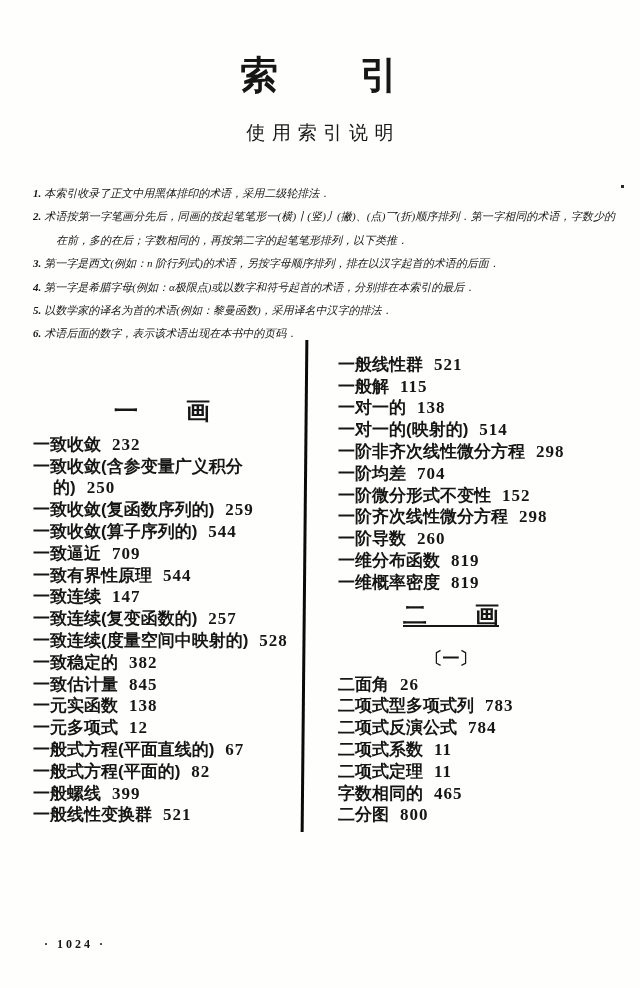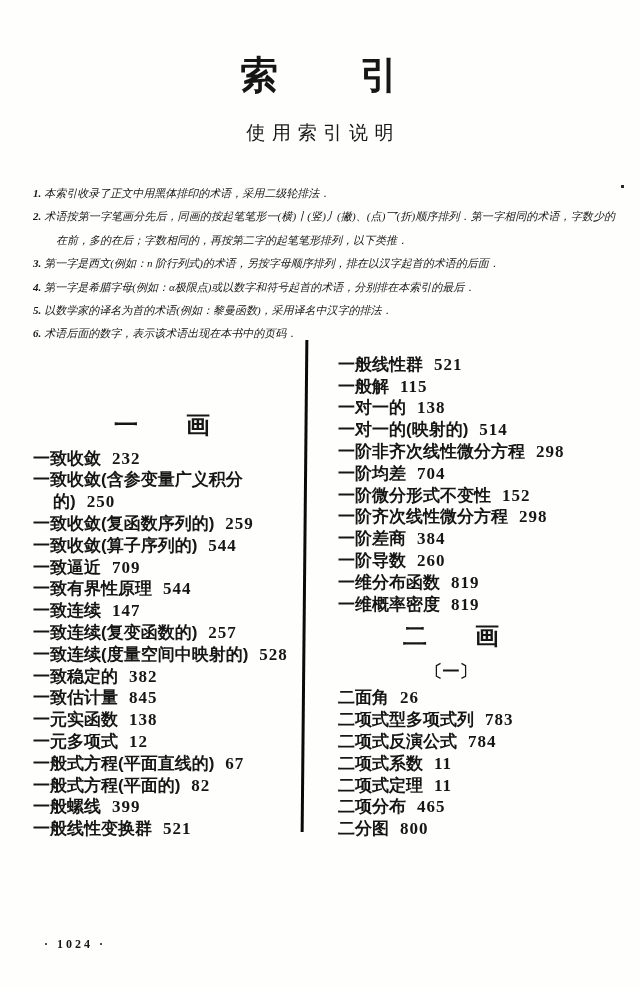--- a/index.html
+++ b/index.html
@@ -54,21 +54,21 @@
     background:#0a0a0a;
     transform:rotate(0.55deg);
   }
   .sec-hdr{
     font-family:"Liberation Sans","DejaVu Sans",sans-serif;
     font-weight:700;
     font-size:24px;line-height:30px;
     text-align:center;
     margin:0 0 8px;
   }
-  .col-right .sec-hdr{margin:6px 56px 8px 0;}
+  .col-right .sec-hdr{margin:6px 56px 16px 0;text-decoration:underline;}
   .sub-hdr{
     font-weight:700;
     font-size:17px;line-height:26px;
     text-align:center;
     margin:0 56px 2px 0;
   }
   .entry{
     font-family:"Liberation Sans","DejaVu Sans",sans-serif;
     font-weight:700;
     font-size:17px;
@@ -238,23 +238,20 @@
           </div>
 
           <div class="entry">
             <span class="term">一阶微分形式不变性</span><span class="pg">152</span>
           </div>
 
           <div class="entry">
             <span class="term">一阶齐次线性微分方程</span><span class="pg">298</span>
           </div>
 
-          <div class="entry">
-            <span class="term">一阶差商</span><span class="pg">384</span>
-          </div>
 
           <div class="entry">
             <span class="term">一阶导数</span><span class="pg">260</span>
           </div>
 
           <div class="entry">
             <span class="term">一维分布函数</span><span class="pg">819</span>
           </div>
 
           <div class="entry">
@@ -279,21 +276,21 @@
 
           <div class="entry">
             <span class="term">二项式系数</span><span class="pg">11</span>
           </div>
 
           <div class="entry">
             <span class="term">二项式定理</span><span class="pg">11</span>
           </div>
 
           <div class="entry">
-            <span class="term">二项分布</span><span class="pg">465</span>
+            <span class="term">字数相同的</span><span class="pg">465</span>
           </div>
 
 
           <div class="entry">
             <span class="term">二分图</span><span class="pg">800</span>
           </div>
         </div>
     </div>
 
   </div>

